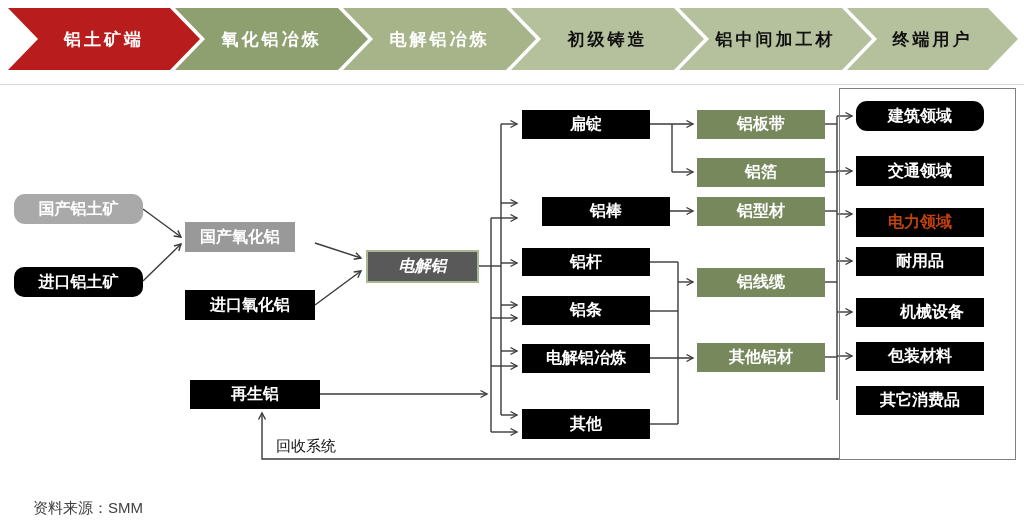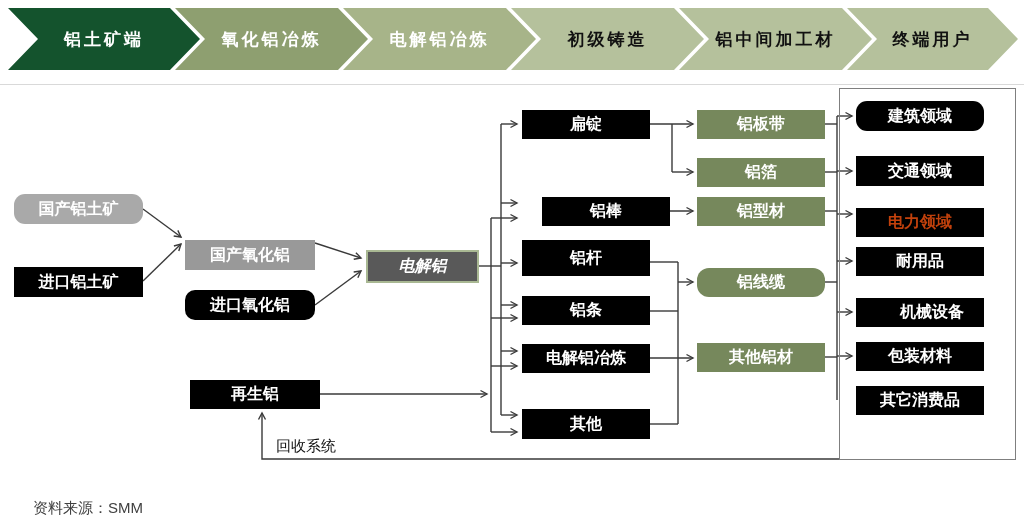--- a/index.html
+++ b/index.html
@@ -20,21 +20,21 @@
   #connectors{position:absolute;left:0;top:0;}
   .panel{position:absolute;box-sizing:border-box;border:1px solid #7f7f7f;background:transparent;}
   .floating-label{position:absolute;font-size:15px;color:#111111;white-space:nowrap;}
   .source-note{position:absolute;font-size:15px;color:#404040;white-space:nowrap;}
 </style>
 </head>
 <body>
 
 <div id="stage">
   <div>
-      <div class="chevron" style="left: 8px; width: 192px; background: #14532d; color: rgb(255, 255, 255);">
+      <div class="chevron" style="left: 8px; width: 192px; background: #b91c1c; color: rgb(255, 255, 255);">
         <span>铝土矿端</span>
       </div>
       <div class="chevron" style="left: 175px; width: 193px; background: rgb(142, 159, 112); color: rgb(255, 255, 255);">
         <span>氧化铝冶炼</span>
       </div>
       <div class="chevron" style="left: 343px; width: 193px; background: rgb(167, 180, 137); color: rgb(255, 255, 255);">
         <span>电解铝冶炼</span>
       </div>
       <div class="chevron" style="left: 511px; width: 193px; background: rgb(181, 193, 156); color: rgb(17, 17, 17);">
         <span>初级铸造</span>
@@ -95,39 +95,39 @@
         <polyline points="837,312 852,312" fill="none" stroke="#3a3a3a" stroke-width="1.4" marker-end="url(#ah)"></polyline>
         <polyline points="837,356 852,356" fill="none" stroke="#3a3a3a" stroke-width="1.4" marker-end="url(#ah)"></polyline>
         <polyline points="839,459 262,459 262,413" fill="none" stroke="#3a3a3a" stroke-width="1.4" marker-end="url(#ah)"></polyline>
       </g>
   </svg>
   <div class="panel" id="end-user-panel" style="left: 839px; top: 88px; width: 177px; height: 372px; border-color: rgb(127, 127, 127);"></div>
   <div id="node-layer">
       <div class="node" style="left: 14px; top: 194px; width: 129px; height: 30px; background: rgb(169, 169, 169); color: rgb(255, 255, 255); border-radius: 11px;">
         <span>国产铝土矿</span>
       </div>
-      <div class="node" style="left: 14px; top: 267px; width: 129px; height: 30px; background: rgb(0, 0, 0); color: rgb(255, 255, 255);">
+      <div class="node" style="left: 14px; top: 267px; width: 129px; height: 30px; background: rgb(0, 0, 0); color: rgb(255, 255, 255); border-radius: 10px;">
         <span>进口铝土矿</span>
       </div>
-      <div class="node" style="left: 185px; top: 240px; width: 130px; height: 30px; background: rgb(153, 153, 153); color: rgb(255, 255, 255);">
+      <div class="node" style="left: 185px; top: 222px; width: 110px; height: 30px; background: rgb(153, 153, 153); color: rgb(255, 255, 255);">
         <span>国产氧化铝</span>
       </div>
-      <div class="node" style="left: 185px; top: 290px; width: 130px; height: 30px; background: rgb(0, 0, 0); color: rgb(255, 255, 255); border-radius: 10px;">
+      <div class="node" style="left: 185px; top: 290px; width: 130px; height: 30px; background: rgb(0, 0, 0); color: rgb(255, 255, 255);">
         <span>进口氧化铝</span>
       </div>
       <div class="node" style="left: 366px; top: 250px; width: 113px; height: 33px; background: rgb(89, 89, 89); color: rgb(255, 255, 255); border: 2px solid rgb(169, 184, 147); font-style: italic;">
         <span>电解铝</span>
       </div>
       <div class="node" style="left: 522px; top: 110px; width: 128px; height: 29px; background: rgb(0, 0, 0); color: rgb(255, 255, 255);">
         <span>扁锭</span>
       </div>
       <div class="node" style="left: 522px; top: 197px; width: 128px; height: 29px; background: rgb(0, 0, 0); color: rgb(255, 255, 255); margin-left: 20px;">
         <span>铝棒</span>
       </div>
-      <div class="node" style="left: 522px; top: 240px; width: 128px; height: 36px; background: rgb(0, 0, 0); color: rgb(255, 255, 255);">
+      <div class="node" style="left: 522px; top: 248px; width: 128px; height: 28px; background: rgb(0, 0, 0); color: rgb(255, 255, 255);">
         <span>铝杆</span>
       </div>
       <div class="node" style="left: 522px; top: 296px; width: 128px; height: 29px; background: rgb(0, 0, 0); color: rgb(255, 255, 255);">
         <span>铝条</span>
       </div>
       <div class="node" style="left: 522px; top: 344px; width: 128px; height: 29px; background: rgb(0, 0, 0); color: rgb(255, 255, 255);">
         <span>电解铝冶炼</span>
       </div>
       <div class="node" style="left: 522px; top: 409px; width: 128px; height: 30px; background: rgb(0, 0, 0); color: rgb(255, 255, 255);">
         <span>其他</span>
@@ -137,21 +137,21 @@
       </div>
       <div class="node" style="left: 697px; top: 110px; width: 128px; height: 29px; background: rgb(118, 136, 92); color: rgb(255, 255, 255);">
         <span>铝板带</span>
       </div>
       <div class="node" style="left: 697px; top: 158px; width: 128px; height: 29px; background: rgb(118, 136, 92); color: rgb(255, 255, 255);">
         <span>铝箔</span>
       </div>
       <div class="node" style="left: 697px; top: 197px; width: 128px; height: 29px; background: rgb(118, 136, 92); color: rgb(255, 255, 255);">
         <span>铝型材</span>
       </div>
-      <div class="node" style="left: 697px; top: 268px; width: 128px; height: 29px; background: rgb(118, 136, 92); color: rgb(255, 255, 255); border-radius: 12px;">
+      <div class="node" style="left: 697px; top: 268px; width: 128px; height: 29px; background: rgb(118, 136, 92); color: rgb(255, 255, 255);">
         <span>铝线缆</span>
       </div>
       <div class="node" style="left: 697px; top: 343px; width: 128px; height: 29px; background: rgb(118, 136, 92); color: #ffffff;">
         <span>其他铝材</span>
       </div>
       <div class="node" style="left: 856px; top: 101px; width: 128px; height: 30px; background: rgb(0, 0, 0); color: rgb(255, 255, 255); border-radius: 11px;">
         <span>建筑领域</span>
       </div>
       <div class="node" style="left: 856px; top: 156px; width: 128px; height: 30px; background: rgb(0, 0, 0); color: rgb(255, 255, 255);">
         <span>交通领域</span>

